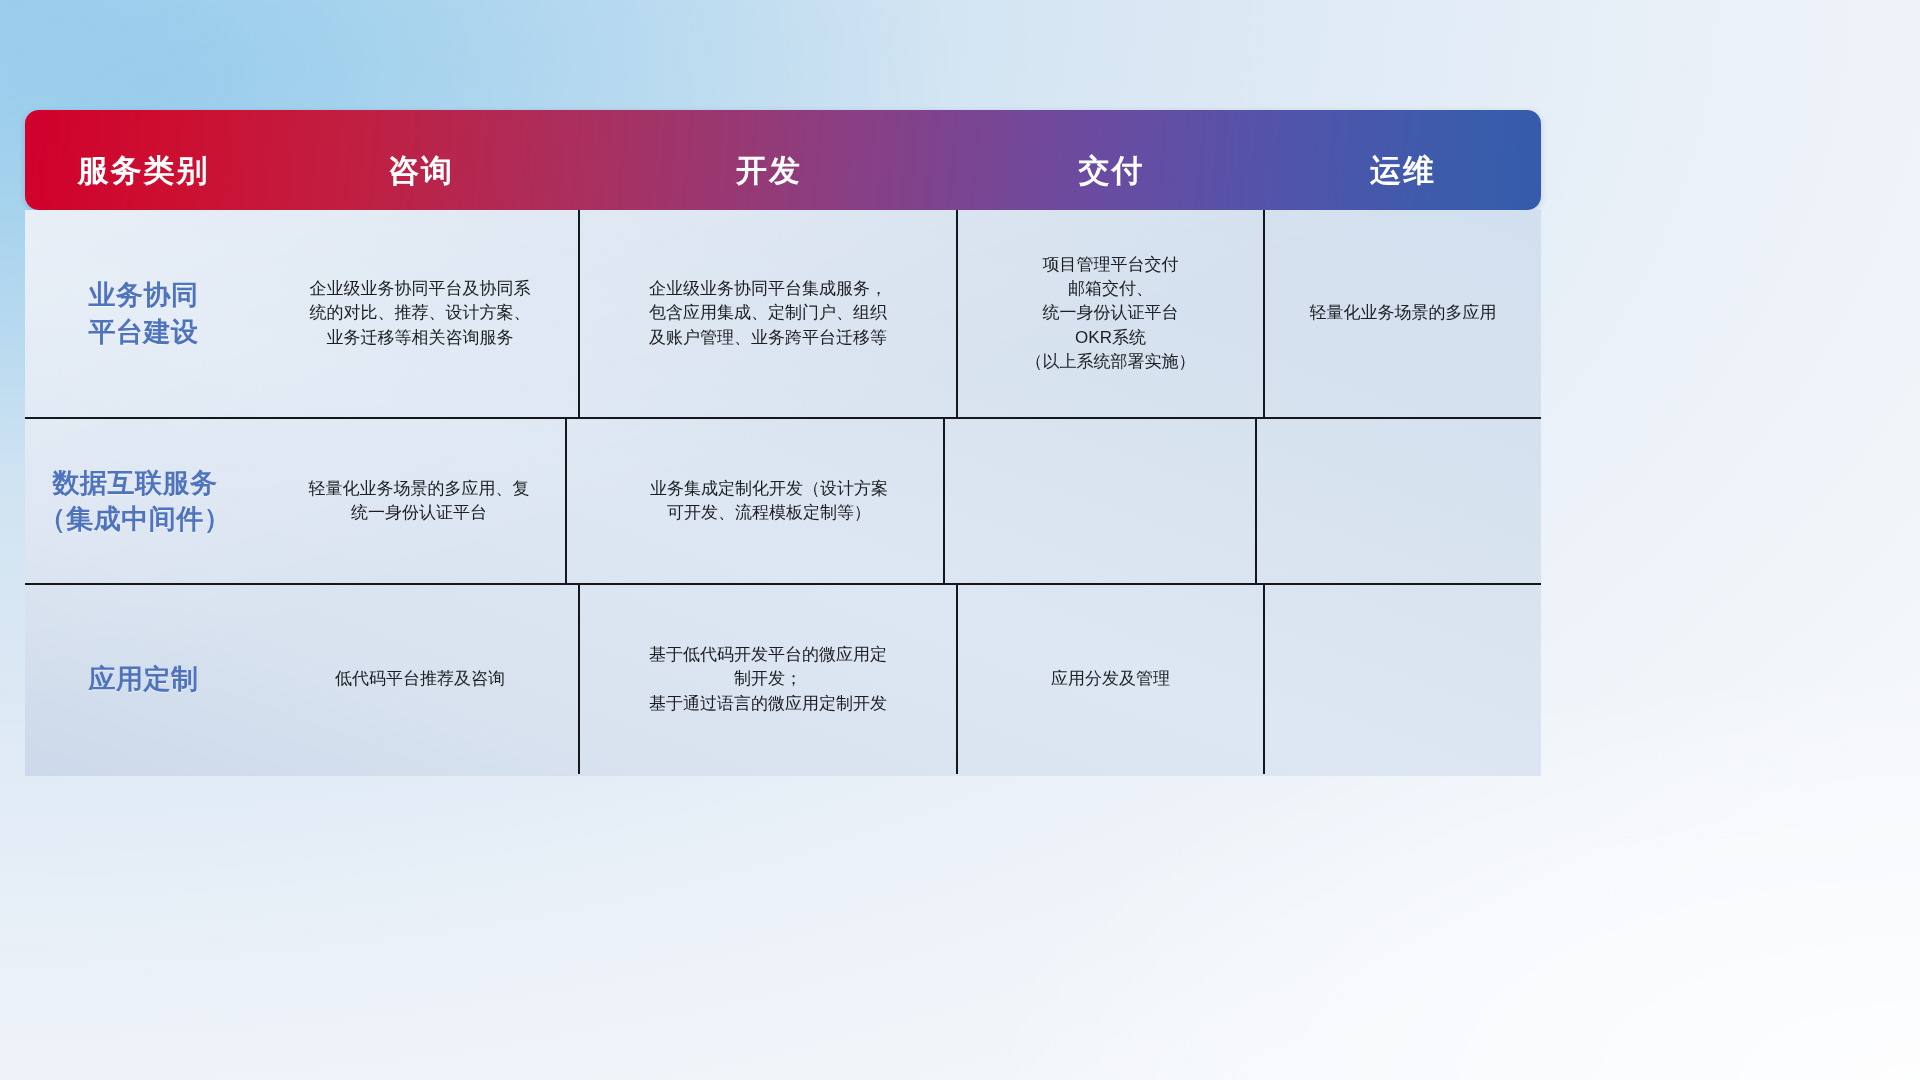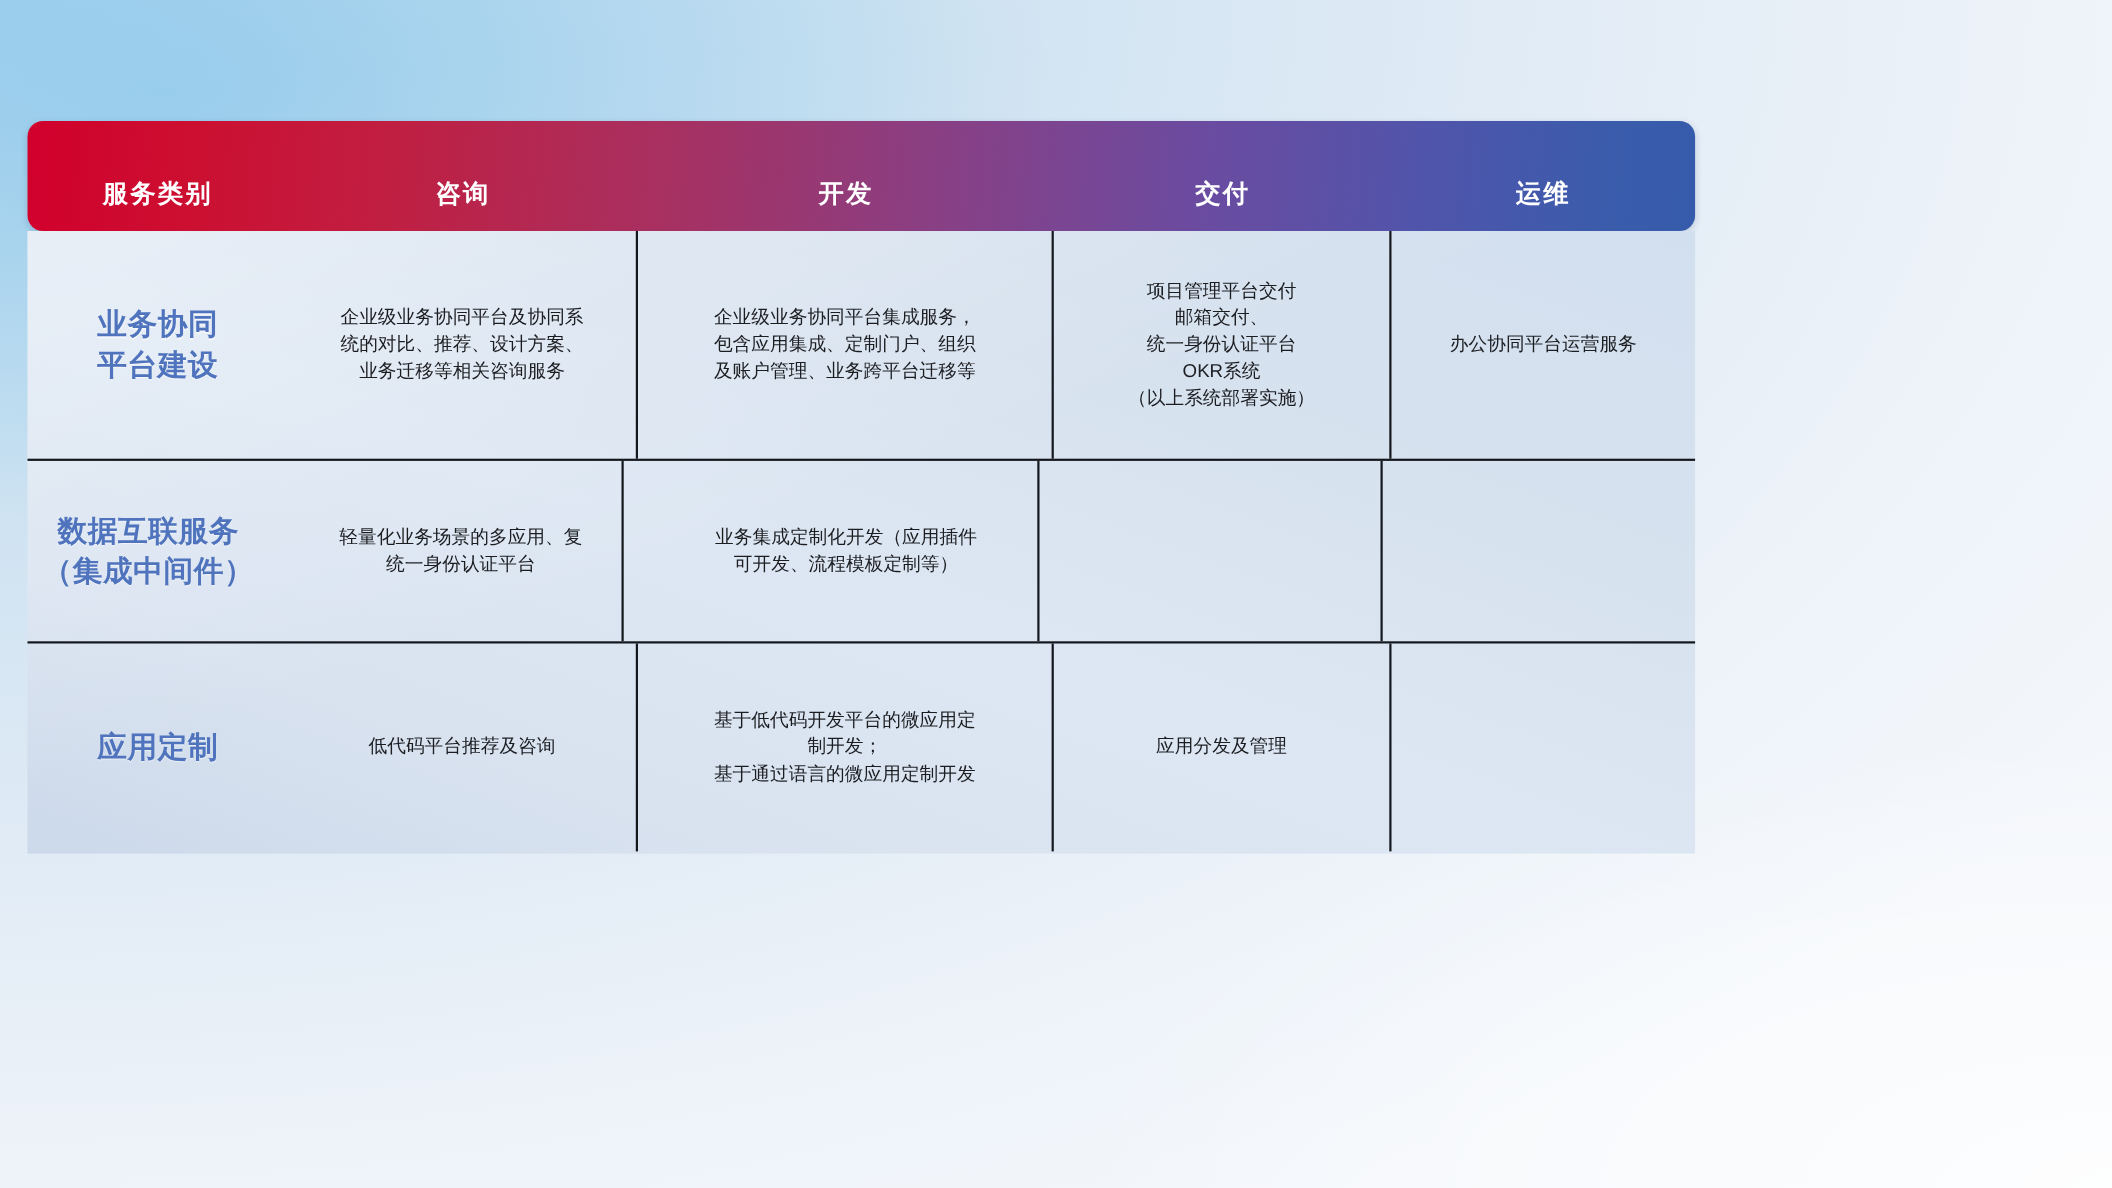--- a/index.html
+++ b/index.html
@@ -57,21 +57,21 @@
         #3a5cab 95%,
         #365bab 100%);
     box-shadow: 0 2px 6px rgba(40,60,110,.18);
   }
   .th {
     display: flex;
     align-items: flex-end;
     justify-content: center;
     padding-bottom: 18px;
     color: #ffffff;
-    font-size: 23px;
+    font-size: 31px;
     font-weight: bold;
     letter-spacing: 2px;
     box-sizing: border-box;
     font-family: Liberation Mono, monospace;
   }
 
   
   .c0 { width: 237px; }
   .c1 { width: 318px; }
   .c2 { width: 378px; text-align: right; }
@@ -146,29 +146,29 @@
 统的对比、推荐、设计方案、
 业务迁移等相关咨询服务</div>
         <div class="td c2">企业级业务协同平台集成服务，
 包含应用集成、定制门户、组织
 及账户管理、业务跨平台迁移等</div>
         <div class="td c3">项目管理平台交付
 邮箱交付、
 统一身份认证平台
 OKR系统
 （以上系统部署实施）</div>
-        <div class="td c4">办公协同平台运营服务</div>
+        <div class="td c4">轻量化业务场景的多应用</div>
       </div>
 
       <div class="tr r2">
         <div class="td c0 rowlabel">数据互联服务
 （集成中间件）</div>
         <div class="td c1">轻量化业务场景的多应用、复
 统一身份认证平台</div>
-        <div class="td c2">业务集成定制化开发（应用插件
+        <div class="td c2">业务集成定制化开发（设计方案
 可开发、流程模板定制等）</div>
         <div class="td c3"></div>
         <div class="td c4"></div>
       </div>
 
       <div class="tr r3">
         <div class="td c0 rowlabel">应用定制</div>
         <div class="td c1">低代码平台推荐及咨询</div>
         <div class="td c2">基于低代码开发平台的微应用定
 制开发；

